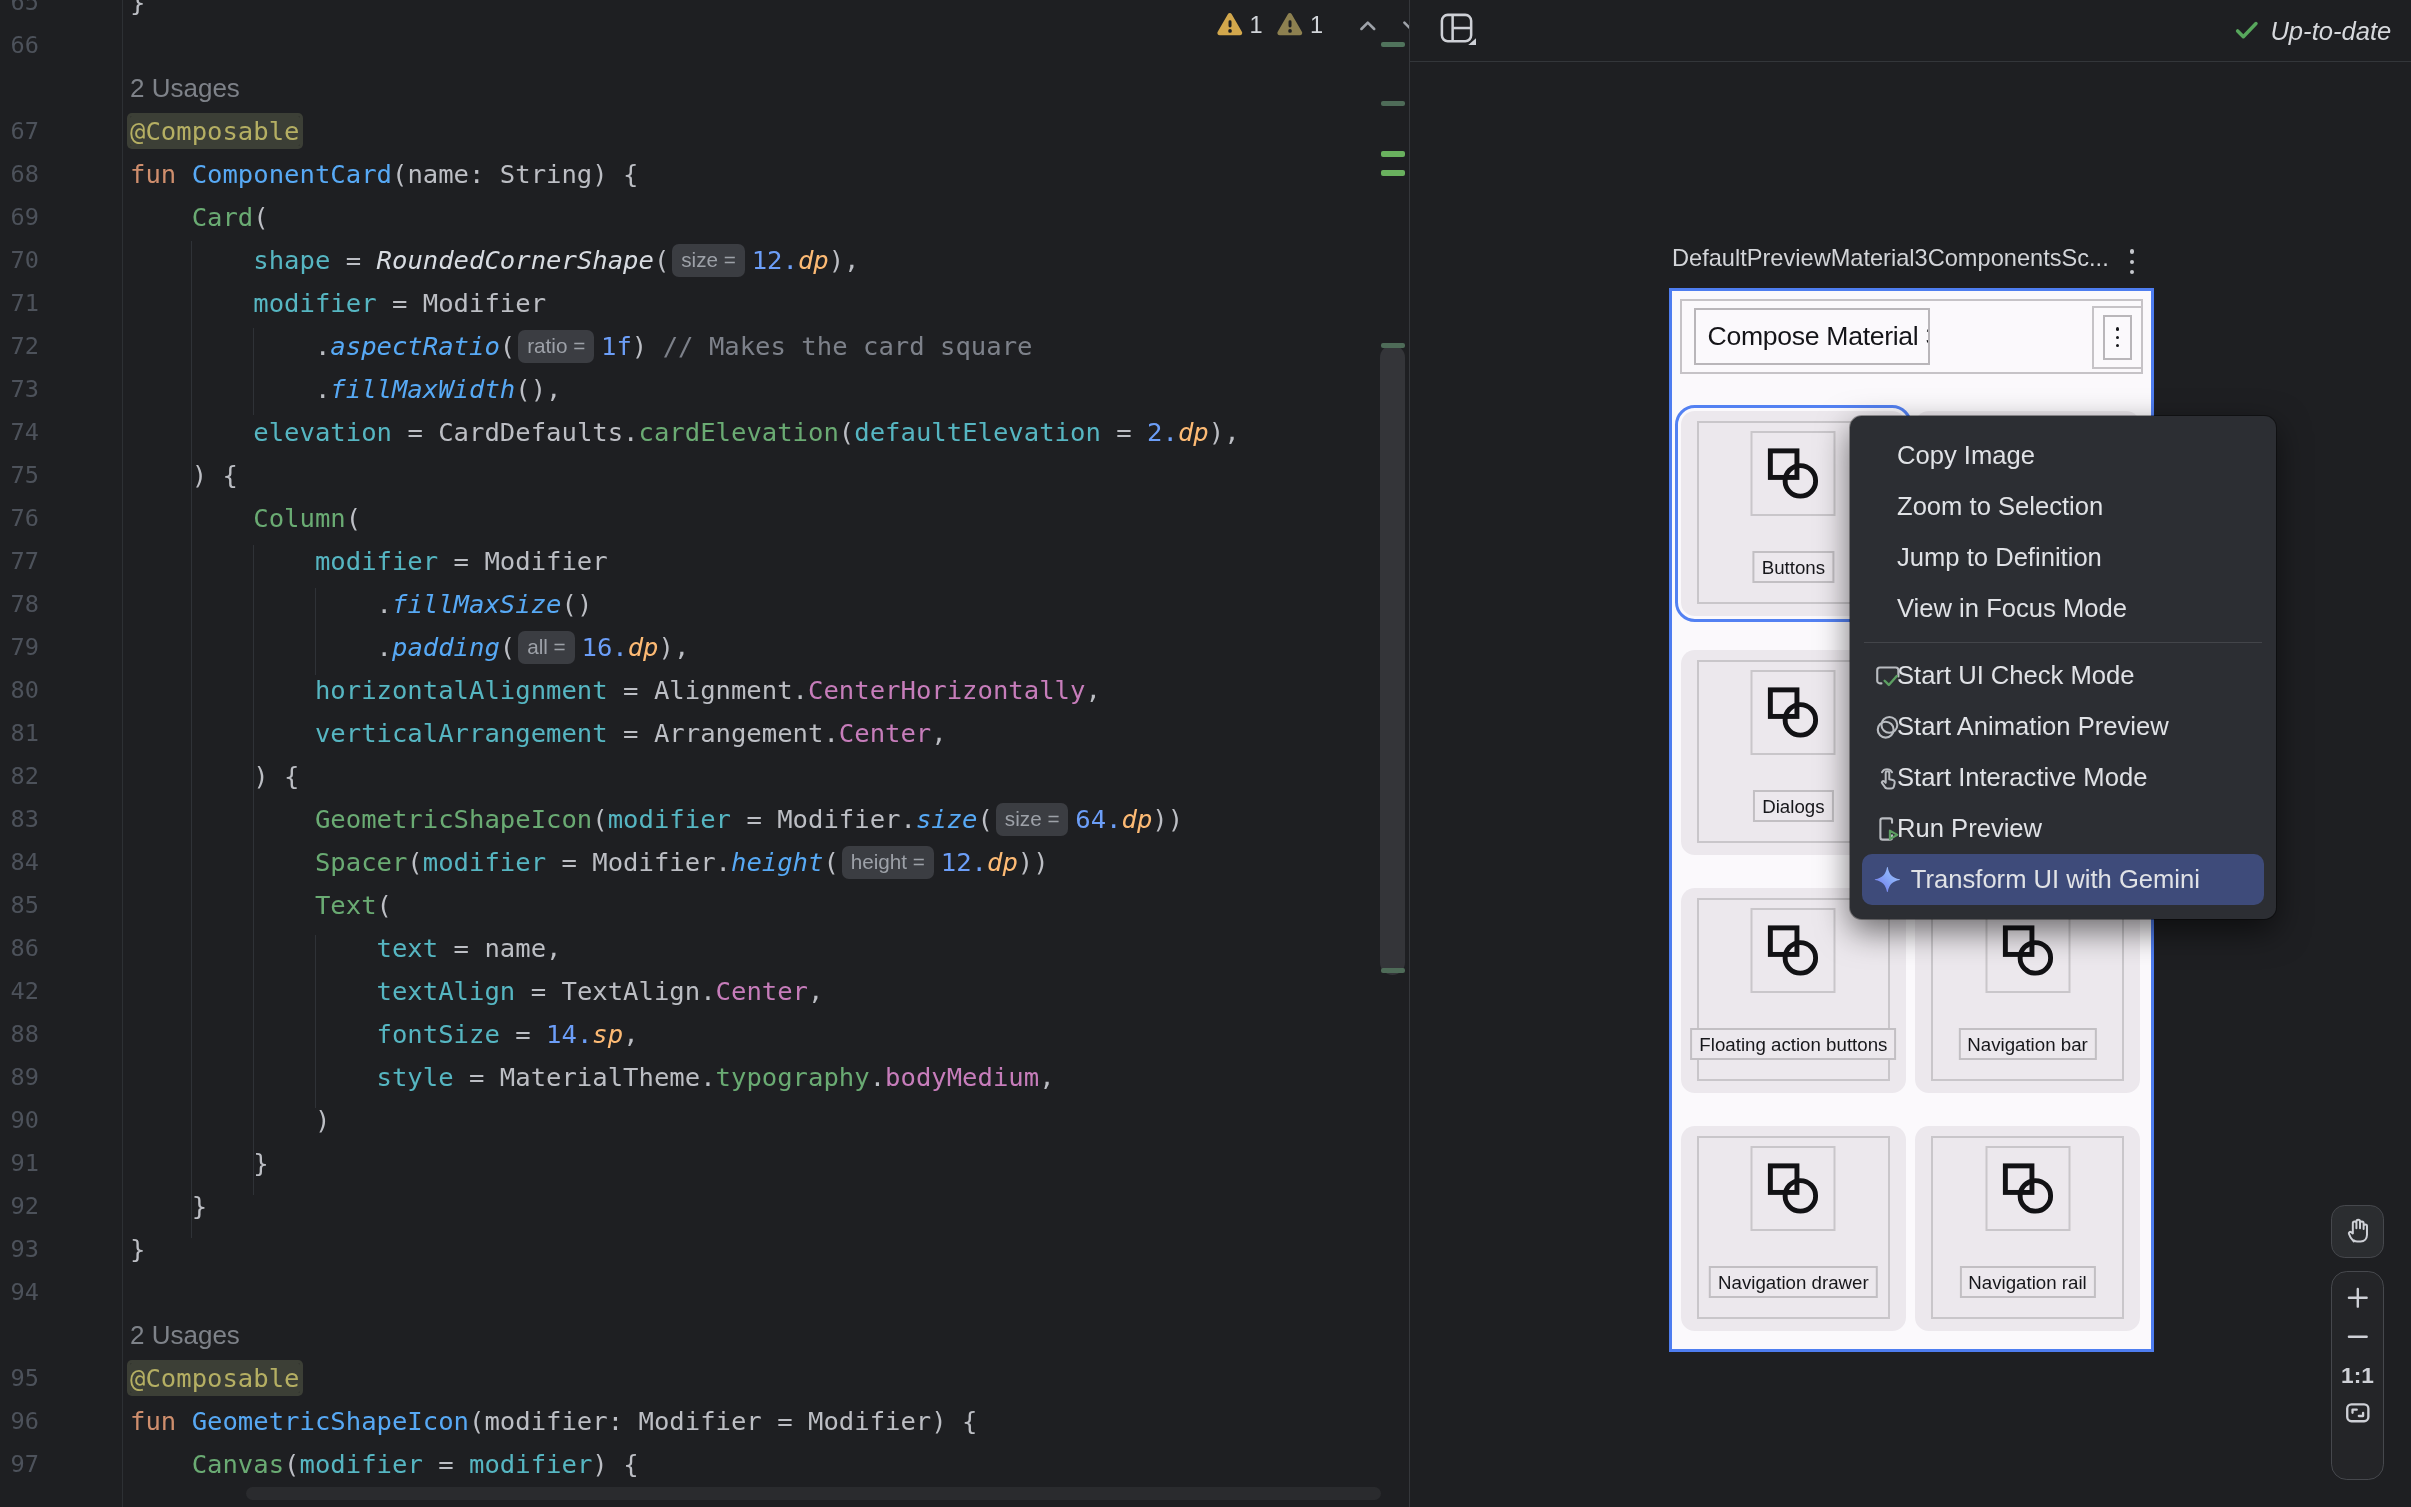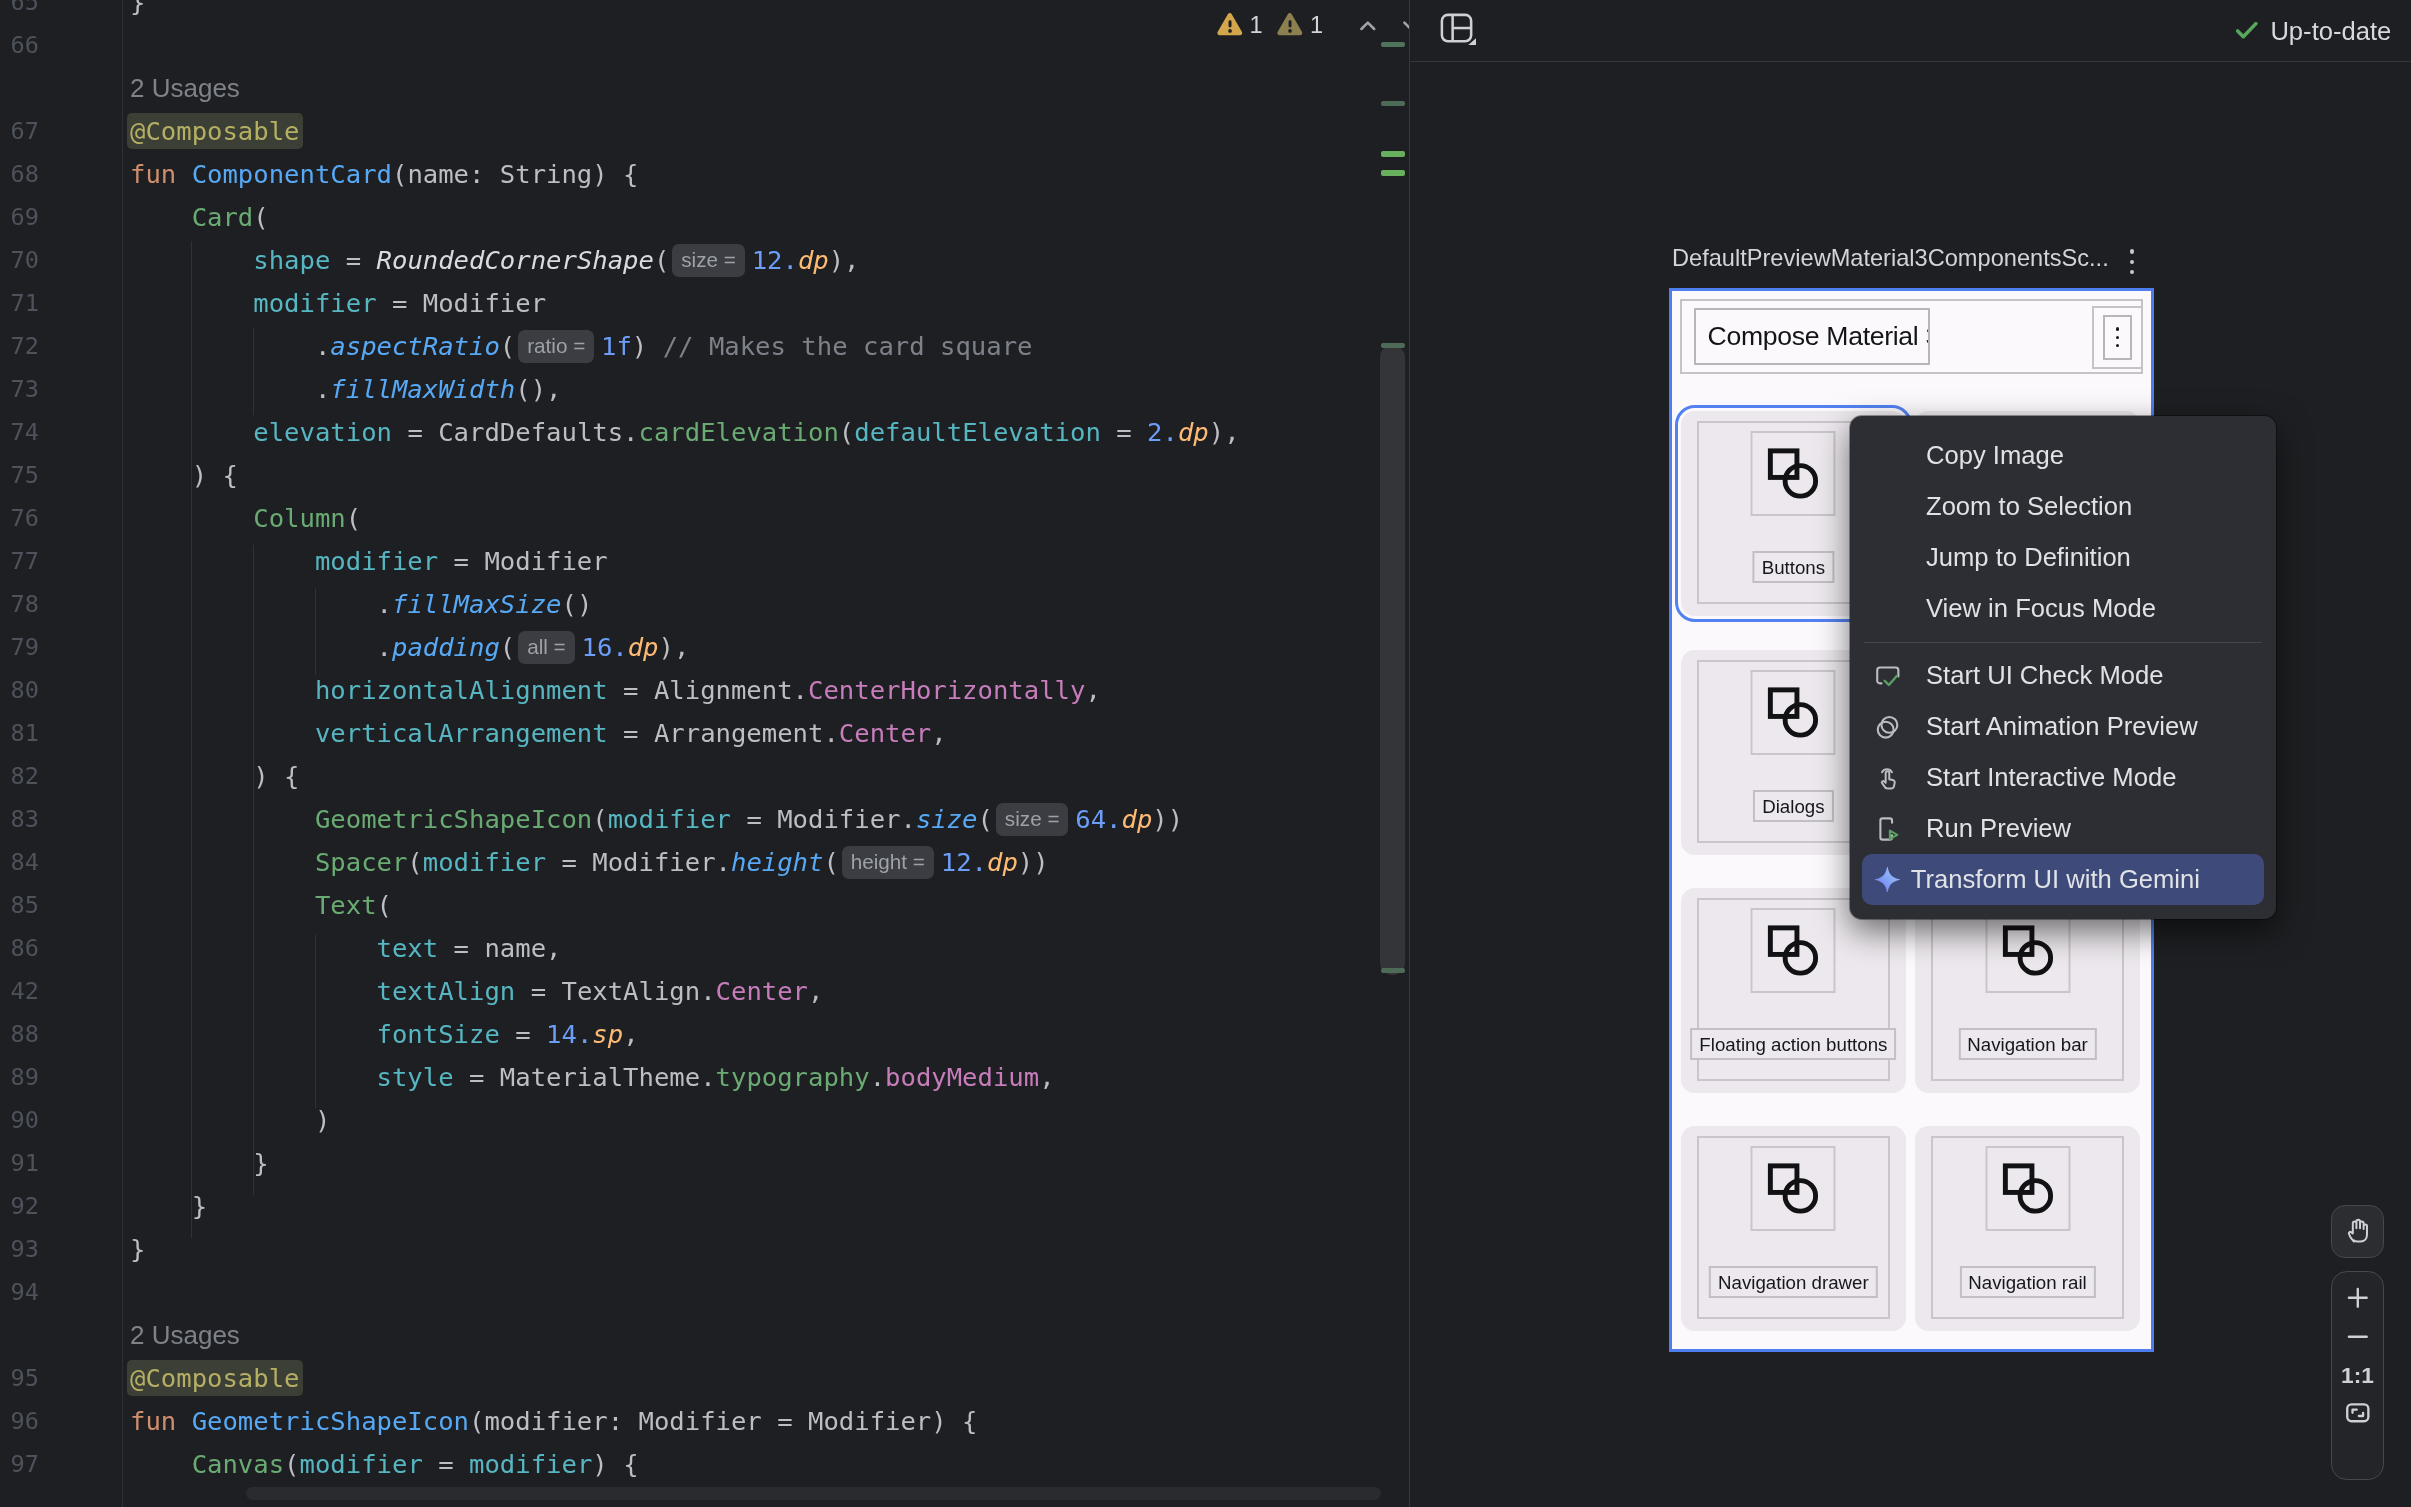--- a/index.html
+++ b/index.html
@@ -44,21 +44,21 @@
   .stripe-mark{position:absolute;left:1381px;width:23.6px;border-radius:2px;}
   #vscroll-thumb{position:absolute;left:1380px;top:345px;width:24.6px;height:630px;border-radius:12.8px;
     background:rgba(165,170,180,0.16);}
   #vsep{position:absolute;left:1409px;top:0;bottom:0;width:1px;background:#35373b;}
 
   
   #panel{position:absolute;left:1410px;top:0;right:0;bottom:0;}
   #panel-divider{position:absolute;left:0;right:0;top:61px;height:1px;background:#33363a;}
   #win-icon-btn{position:absolute;left:25.6px;top:11.8px;width:43px;height:39px;display:flex;
     align-items:center;justify-content:center;border-radius:7.9px;}
-  #status{position:absolute;right:19.7px;top:15.8px;display:flex;align-items:center;}
+  #status{position:absolute;right:19.7px;top:15.8px;display:flex;align-items:center;font-style:italic;}
   #status-label{color:#d6d8dc;font-size:25.6px;margin-left:9.9px;}
 
   #preview-title{position:absolute;left:262px;top:245px;width:441px;color:#d2d4d8;font-size:23.6px;
     white-space:nowrap;overflow:hidden;}
   #preview-kebab{position:absolute;left:707px;top:246px;width:29.6px;height:31.5px;display:flex;
     flex-direction:column;align-items:center;justify-content:center;border-radius:5.9px;}
   #preview-kebab .dot{width:4.4px;height:4.4px;border-radius:50%;background:#c6c8cd;margin:3px 0;}
 
   #canvas{position:absolute;left:259px;top:288px;width:485px;height:1064px;box-sizing:border-box;
     background:#fbf9fc;border:3px solid #4e7df0;}
@@ -79,21 +79,21 @@
   .icon-box{position:absolute;left:50%;top:19.7px;transform:translateX(-50%);width:85px;height:85px;
     box-sizing:border-box;border:2px solid #c9c6ca;display:flex;align-items:center;justify-content:center;}
   .tile-label{position:absolute;left:50%;top:120px;transform:translateX(-50%);height:31.5px;line-height:29.6px;
     box-sizing:border-box;border:2px solid #c2bfc3;padding:0 6.9px;font-size:18.7px;color:#17171b;
     white-space:nowrap;background:#ece8ed;margin-top:20px;}
 
   
   #context-menu{position:absolute;left:1850px;top:416px;width:426px;box-sizing:border-box;
     background:#2c2e33;border-radius:11.8px;padding:13.8px 0;z-index:20;
     box-shadow:0 11.8px 33px rgba(0,0,0,0.55),0 0 0 1px rgba(0,0,0,0.35);}
-  .menu-item{position:relative;height:51px;display:flex;align-items:center;padding-left:76px;
+  .menu-item{position:relative;height:51px;display:flex;align-items:center;padding-left:47px;
     color:#e0e2e6;font-size:25.6px;white-space:nowrap;}
   .menu-item .mi-icon{position:absolute;left:22.7px;top:50%;transform:translateY(-50%);width:29.6px;height:29.6px;
     display:flex;align-items:center;justify-content:center;}
   .menu-item.highlight{margin:0 11.8px;padding-left:49px;border-radius:9.9px;background:#3e4b7a;}
   .menu-item.highlight .mi-icon{left:10.8px;}
   .menu-sep{height:16.7px;position:relative;}
   .menu-sep::after{content:'';position:absolute;left:13.8px;right:13.8px;top:7.9px;height:1px;background:#43454a;}
 
   
   #pan-btn{position:absolute;left:2331px;top:1205px;width:53px;height:53px;box-sizing:border-box;

